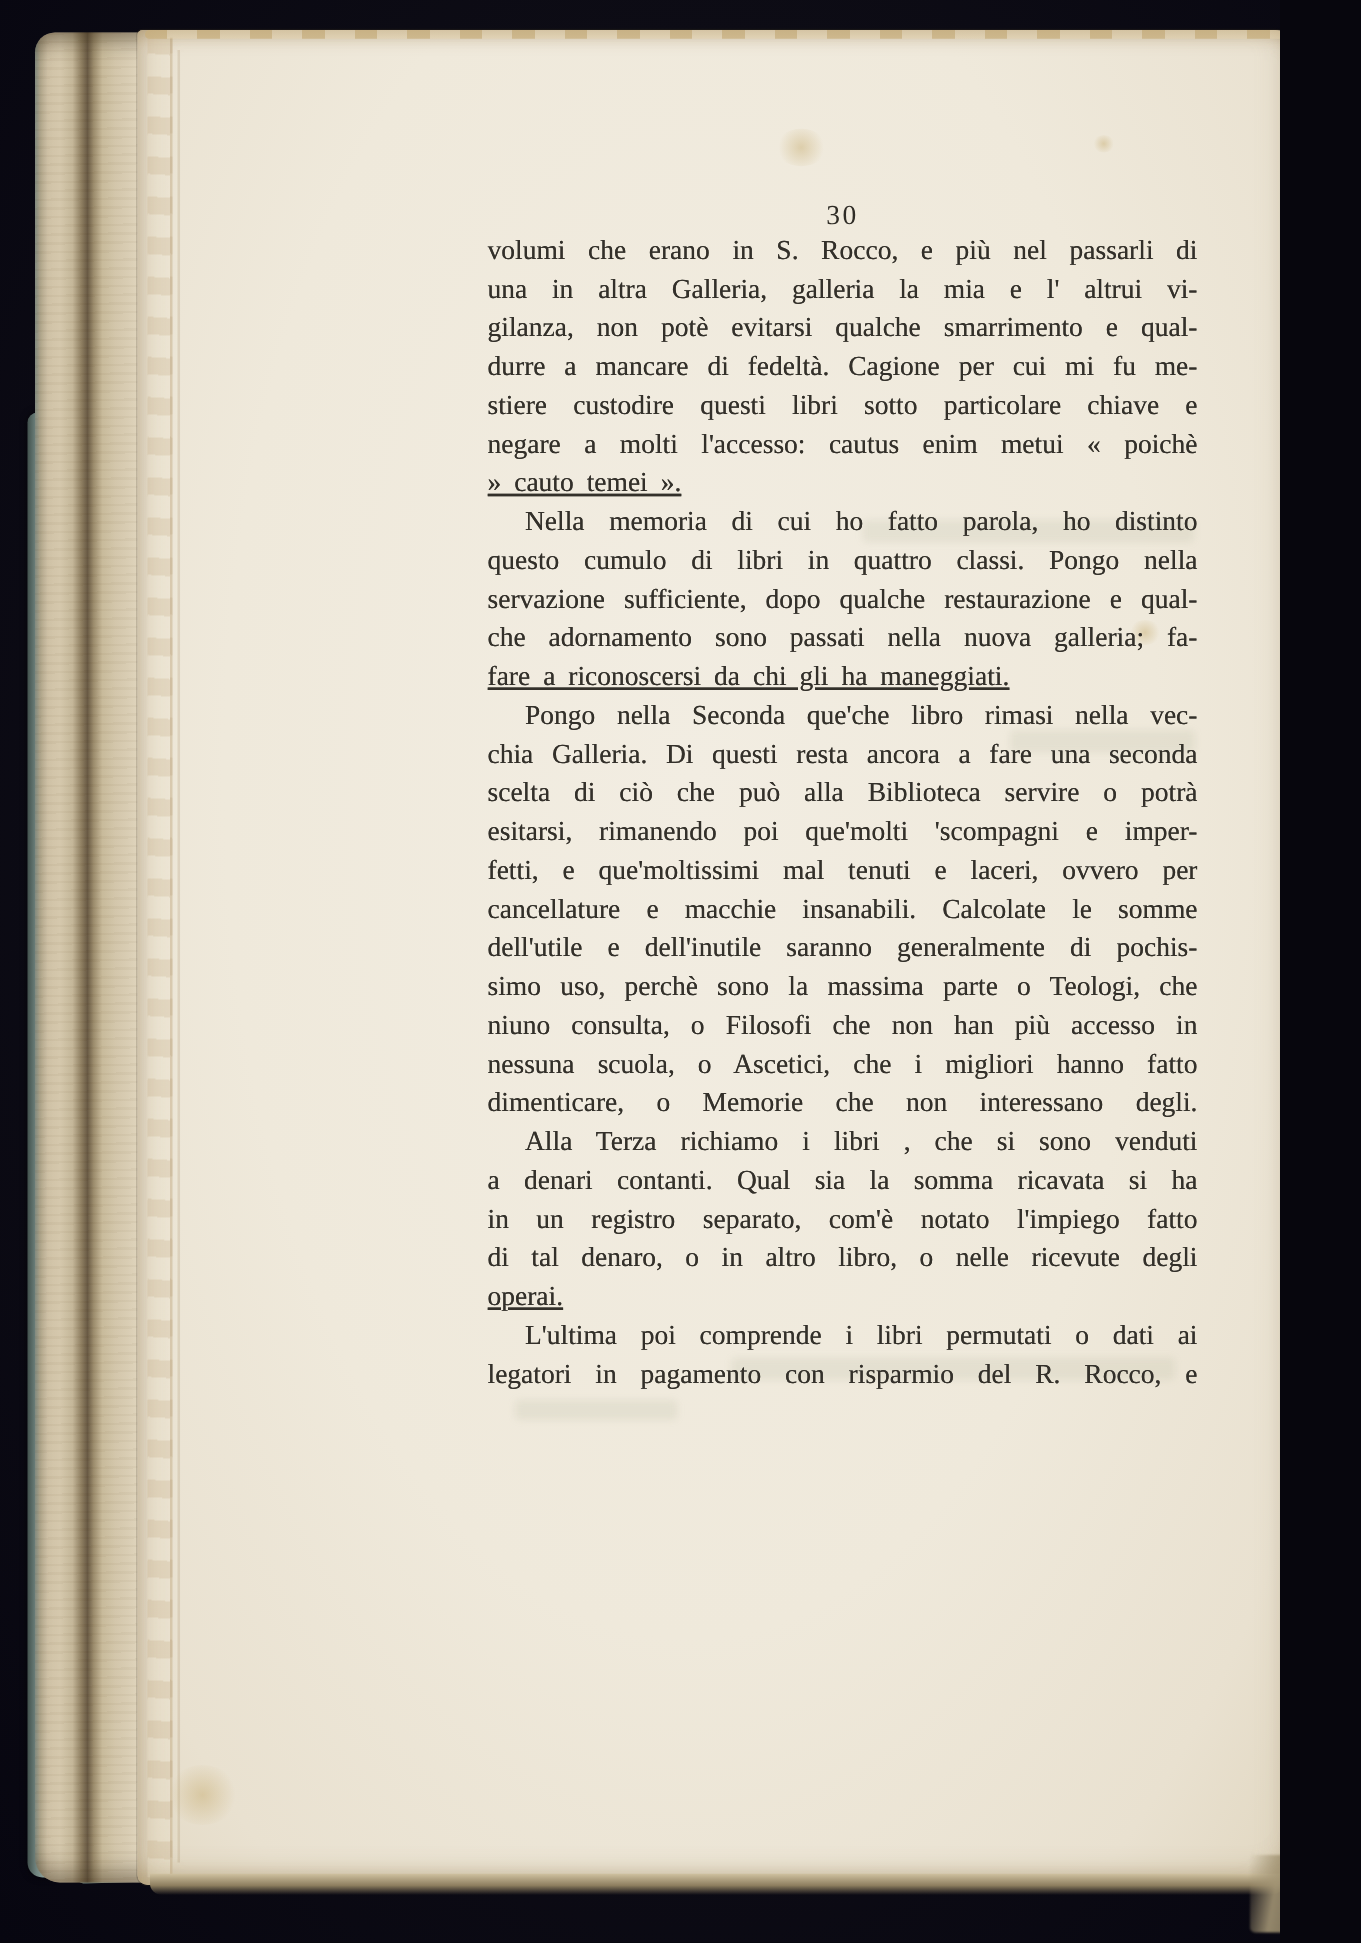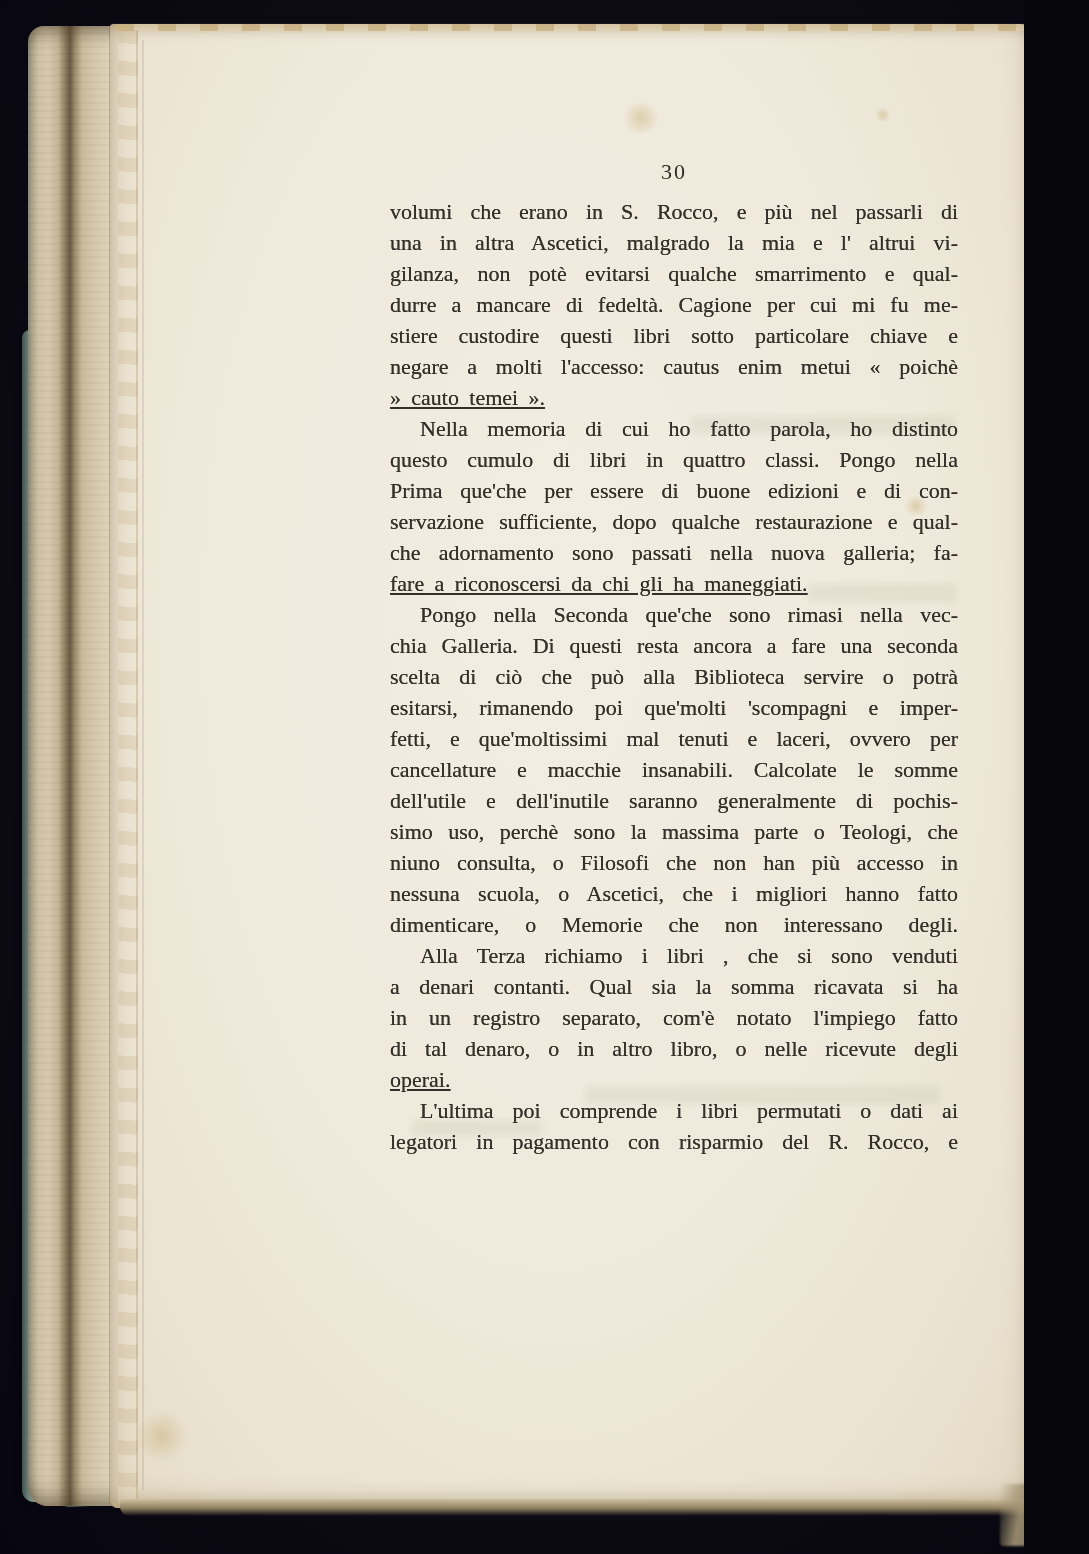--- a/index.html
+++ b/index.html
@@ -54,21 +54,21 @@
     background:linear-gradient(100deg, rgba(150,136,105,0) 0%, rgba(163,149,117,.9) 25%, rgba(122,110,84,.85) 60%, rgba(72,64,46,.6) 85%, rgba(20,18,12,0) 100%);}
 
   
   .ghost{position:absolute;background:rgba(150,155,120,.12);filter:blur(3px);border-radius:4px;}
   .stain{position:absolute;border-radius:50%;
     background:radial-gradient(circle, rgba(190,160,90,.38) 0%, rgba(190,160,90,0) 70%);}
 
   
   .page-number{left:390px;top:156px;width:568px;text-align:center;
     font-size:22px;line-height:31px;letter-spacing:2px;color:#2f2c26;}
-  .text-block{left:390px;top:196px;width:568px;font-size:22px;line-height:31px;color:#33302a;
+  .text-block{left:390px;top:184px;width:568px;font-size:22px;line-height:31px;color:#33302a;
     text-shadow:0 0 .5px rgba(51,48,42,.85);}
   .line{height:31px;overflow:hidden;text-align:justify;text-align-last:justify;}
   .line.endl{text-align-last:left;word-spacing:.22em;text-decoration:underline;}
   .line.ind{text-indent:30px;}
   .it{}
 </style>
 </head>
 <body>
 
 <div class="scene">
@@ -94,33 +94,32 @@
   <div class="ghost" style="left:412px;top:1120px;width:130px;height:16px;"></div>
 
   <div class="stain" style="left:620px;top:103px;width:42px;height:30px;"></div>
   <div class="stain" style="left:874px;top:108px;width:18px;height:14px;"></div>
   <div class="stain" style="left:133px;top:1412px;width:58px;height:48px;"></div>
   <div class="stain" style="left:903px;top:496px;width:26px;height:20px;"></div>
 
   <div class="abs page-number">30</div>
   <div class="abs text-block">
       <div class="line"><span>volumi che erano in S. Rocco, e più nel passarli di</span></div>
-      <div class="line"><span>una in altra Ascetici, malgrado la mia e l' altrui vi-</span></div>
+      <div class="line"><span>una in altra Galleria, galleria la mia e l' altrui vi-</span></div>
       <div class="line"><span>gilanza, non potè evitarsi qualche smarrimento e qual-</span></div>
       <div class="line"><span>durre a mancare di fedeltà. Cagione per cui mi fu me-</span></div>
       <div class="line"><span>stiere custodire questi libri sotto particolare chiave e</span></div>
       <div class="line"><span>negare a molti l'accesso: </span><span class="it">cautus enim metui</span><span> « poichè</span></div>
       <div class="line endl"><span>» cauto temei ».</span></div>
       <div class="line ind"><span>Nella memoria di cui ho fatto parola, ho distinto</span></div>
       <div class="line"><span>questo cumulo di libri in quattro classi. Pongo nella</span></div>
-      <div class="line"><span class="it">Prima</span><span> que'che per essere di buone edizioni e di con-</span></div>
       <div class="line"><span>servazione sufficiente, dopo qualche restaurazione e qual-</span></div>
       <div class="line"><span>che adornamento sono passati nella nuova galleria; fa-</span></div>
       <div class="line endl"><span>fare a riconoscersi da chi gli ha maneggiati.</span></div>
-      <div class="line ind"><span>Pongo nella </span><span class="it">Seconda</span><span> que'che sono rimasi nella vec-</span></div>
+      <div class="line ind"><span>Pongo nella </span><span class="it">Seconda</span><span> que'che libro rimasi nella vec-</span></div>
       <div class="line"><span>chia Galleria. Di questi resta ancora a fare una seconda</span></div>
       <div class="line"><span>scelta di ciò che può alla Biblioteca servire o potrà</span></div>
       <div class="line"><span>esitarsi, rimanendo poi que'molti 'scompagni e imper-</span></div>
       <div class="line"><span>fetti, e que'moltissimi mal tenuti e laceri, ovvero per</span></div>
       <div class="line"><span>cancellature e macchie insanabili. Calcolate le somme</span></div>
       <div class="line"><span>dell'utile e dell'inutile saranno generalmente di pochis-</span></div>
       <div class="line"><span>simo uso, perchè sono la massima parte o Teologi, che</span></div>
       <div class="line"><span>niuno consulta, o Filosofi che non han più accesso in</span></div>
       <div class="line"><span>nessuna scuola, o Ascetici, che i migliori hanno fatto</span></div>
       <div class="line"><span>dimenticare, o Memorie che non interessano degli.</span></div>

